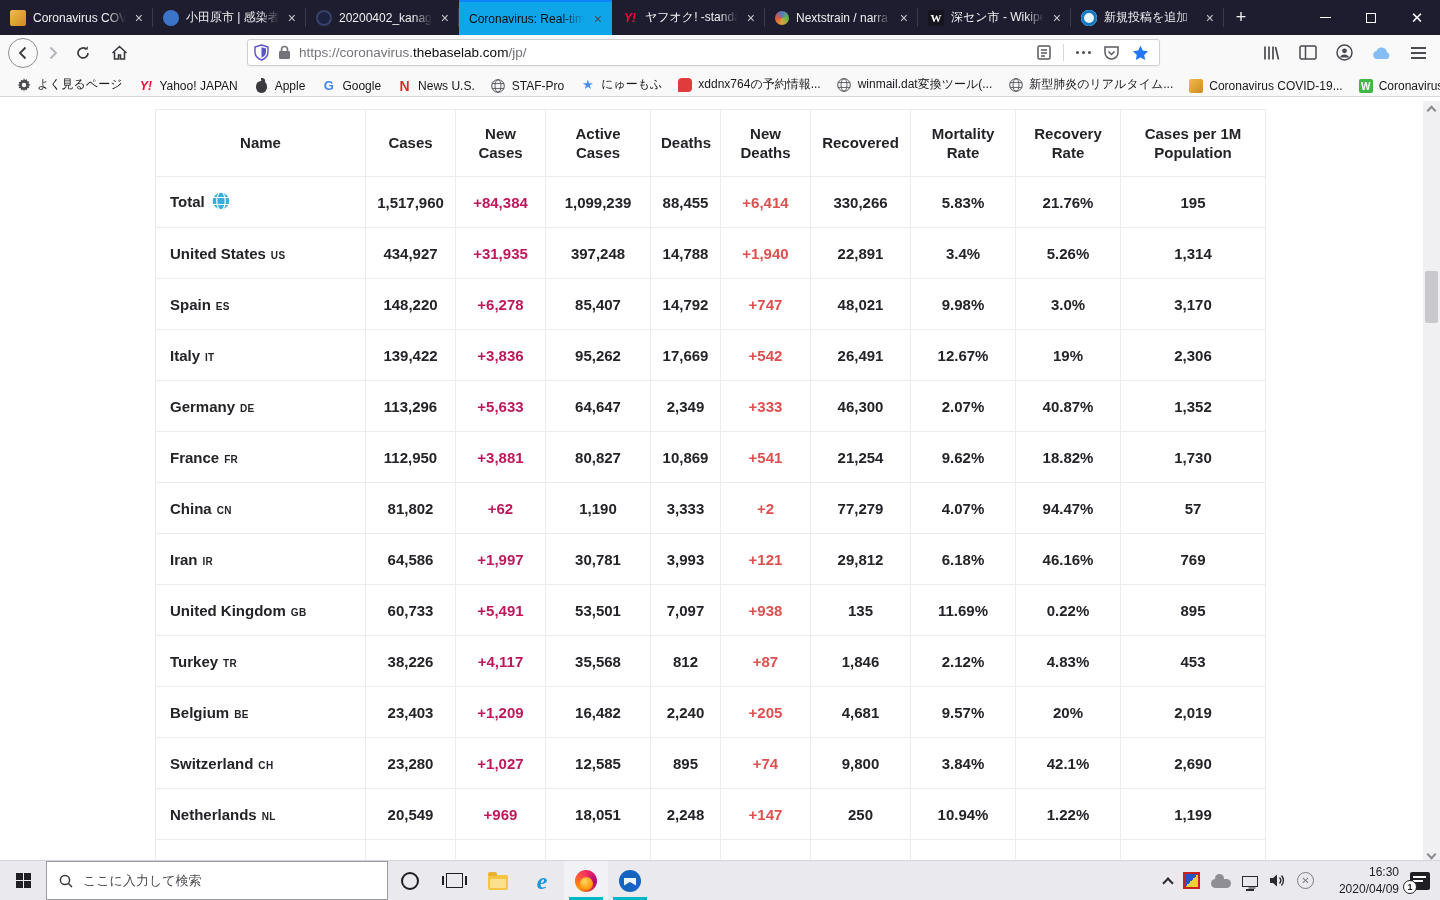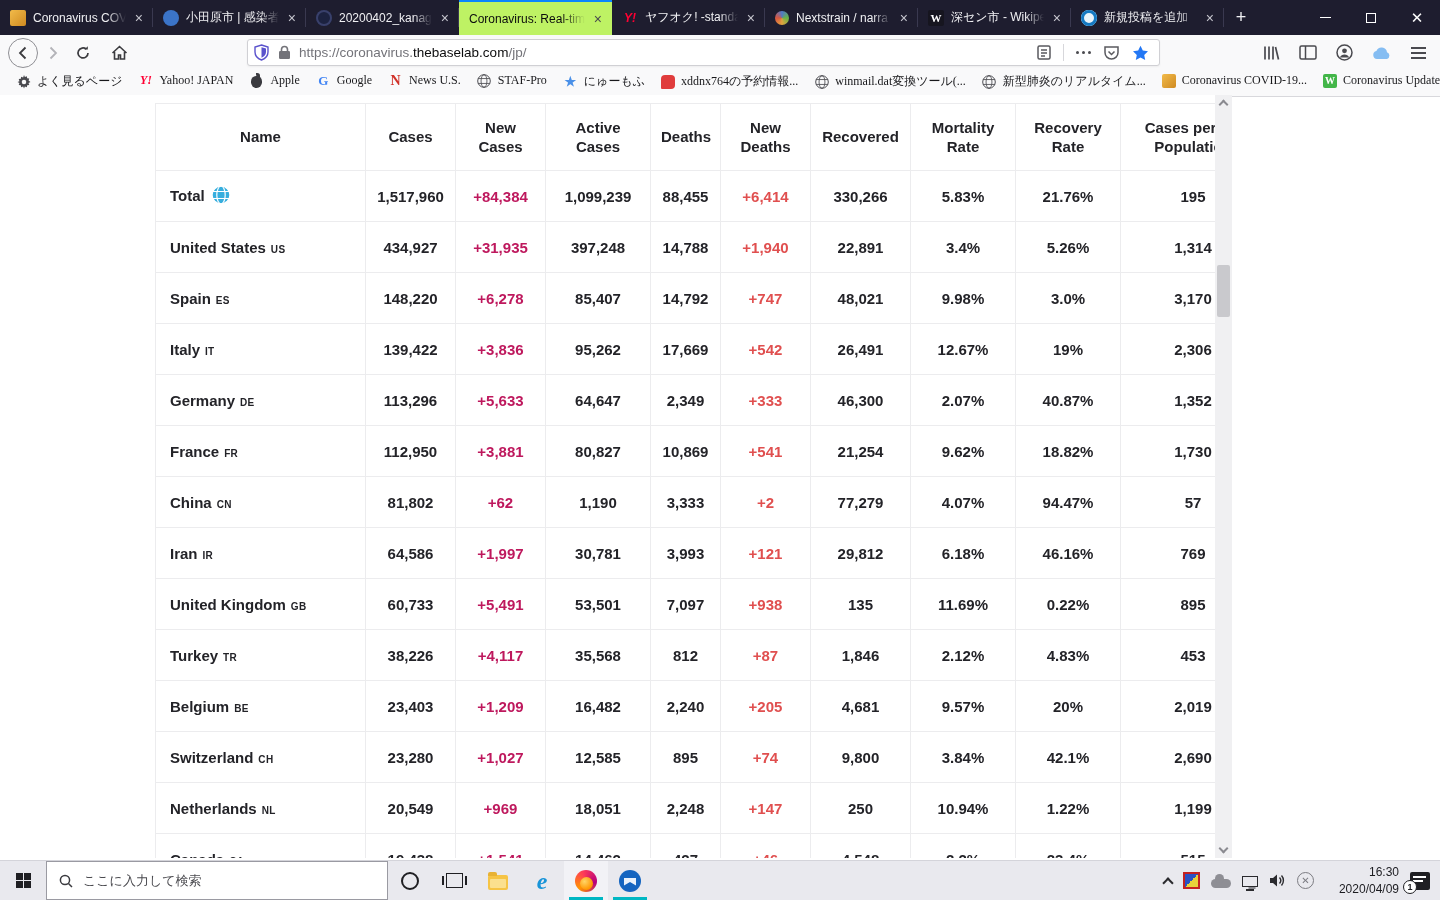--- a/index.html
+++ b/index.html
@@ -5,21 +5,21 @@
   * { margin:0; padding:0; box-sizing:border-box; }
   html,body { width:1440px; height:900px; overflow:hidden; }
   body { font-family:"Liberation Sans","DejaVu Sans",sans-serif; background:#fff; }
   .screen { position:relative; width:1440px; height:900px; overflow:hidden; background:#fff; }
 
   
   .tabbar { position:absolute; top:0; left:0; width:1440px; height:35px; background:#1e1d2f; display:flex; align-items:stretch; }
   .tab-strip { display:flex; align-items:stretch; }
   .tab { width:153px; display:flex; align-items:center; gap:7px; padding:0 8px 0 10px; color:#f0f0f3; font-size:12px; position:relative; cursor:default; }
   .tab:not(.active)::after { content:""; position:absolute; right:0; top:8px; bottom:8px; width:1px; background:#3a3950; }
-  .tab.active { background:#bef264; color:#0c0c0d; border-top:2px solid #0a84ff; }
+  .tab.active { background:#0ea5e9; color:#0c0c0d; border-top:2px solid #0a84ff; }
   .tab-title { flex:1; white-space:nowrap; overflow:hidden; text-overflow:clip; -webkit-mask-image:linear-gradient(90deg,#000 80%,transparent); mask-image:linear-gradient(90deg,#000 80%,transparent); }
   .tab-close { font-size:14px; color:#c7c7cf; padding:0 2px; }
   .tab.active .tab-close { color:#4a4a4f; }
   .newtab { width:34px; display:flex; align-items:center; justify-content:center; color:#f0f0f3; font-size:18px; }
   .win-controls { margin-left:auto; display:flex; }
   .win-btn { width:46px; display:flex; align-items:center; justify-content:center; color:#fff; }
   .glyph-min { width:11px; height:1px; background:#fff; }
   .glyph-max { width:10px; height:10px; border:1px solid #fff; }
   .glyph-close { font-size:15px; line-height:1; }
 
@@ -43,35 +43,35 @@
   .url-domain { color:#0c0c0d; }
   .urlbar-right { display:flex; align-items:center; gap:12px; padding-right:4px; }
   .vsep { width:1px; height:17px; background:#d7d7db; }
   .dots3 { display:flex; gap:3px; }
   .dots3 i { width:3px; height:3px; border-radius:50%; background:#4a4a4f; }
   .toolbar-right { position:absolute; right:14px; top:4px; height:27px; display:flex; align-items:center; gap:19px; }
   .hamburger { display:flex; flex-direction:column; gap:3px; }
   .hamburger i { width:15px; height:2px; background:#4a4a4f; }
 
   
-  .bookmarks { position:absolute; top:70px; left:0; width:1440px; height:27px; background:#f9f9fa; border-bottom:1px solid #d8d8dc; display:flex; align-items:flex-start; padding:0 10px; gap:4px;font-family:Liberation Serif, serif; }
+  .bookmarks { position:absolute; top:70px; left:0; width:1440px; height:27px; background:#f9f9fa; border-bottom:1px solid #d8d8dc; display:flex; align-items:flex-end; padding:0 10px; gap:4px; }
   .bm { display:flex; align-items:center; gap:6px; font-size:12px; color:#18181b; padding:3px 6px; border-radius:2px; white-space:nowrap; }
   .bi { width:15px; height:15px; flex:none; display:flex; align-items:center; justify-content:center; font-weight:bold; }
   .bi-google-g { color:#4285F4; font-size:13px; }
   .bi-news-n { color:#d03028; font-size:14px; }
   .bi-star-blue { color:#4a90e8; font-size:13px; }
   .bi-yahoo-y { color:#ff0033; font-size:12px; font-style:italic; }
   .bi-red-badge { background:#e03c3c; border-radius:4px 4px 4px 1px; width:14px; height:14px; box-shadow:inset -2px 2px 0 #fff0; }
   .bi-covid-gold { background:linear-gradient(135deg,#f2bb4a,#cf8a21); width:14px; height:14px; border-radius:2px; }
   .bi-green-w { background:#43b649; color:#fff; width:14px; height:14px; border-radius:2px; font-size:10px; }
   .bi-apple-shape { position:relative; width:11px; height:12px; background:#3a3a3f; border-radius:45% 45% 48% 48%; margin-top:2px; }
   .bi-apple-shape::before { content:""; position:absolute; top:-3px; left:5px; width:4px; height:4px; background:#3a3a3f; border-radius:0 70% 0 70%; }
 
   
-  .content { position:absolute; top:95px; left:0; width:1232px; height:763px; background:#fff; overflow:hidden; }
+  .content { position:absolute; top:101px; left:0; width:1440px; height:763px; background:#fff; overflow:hidden; }
   table.covid { position:absolute; left:155px; top:8px; width:1110px; border-collapse:collapse; table-layout:fixed; color:#232328; }
   table.covid col.c0{width:210px} table.covid col.c1{width:90px} table.covid col.c2{width:90px}
   table.covid col.c3{width:105px} table.covid col.c4{width:70px} table.covid col.c5{width:90px}
   table.covid col.c6{width:100px} table.covid col.c7{width:105px} table.covid col.c8{width:105px}
   table.covid col.c9{width:145px}
   table.covid th, table.covid td { border:1px solid #ececee; text-align:center; font-weight:bold; font-size:15px; }
   table.covid th { height:67px; line-height:1.3; padding:0 10px; }
   table.covid td { height:51px; }
   table.covid td.namecell { text-align:left; padding-left:14px; }
   .country-code { font-size:10px; margin-left:5px; letter-spacing:.3px;margin-top:6px; }

